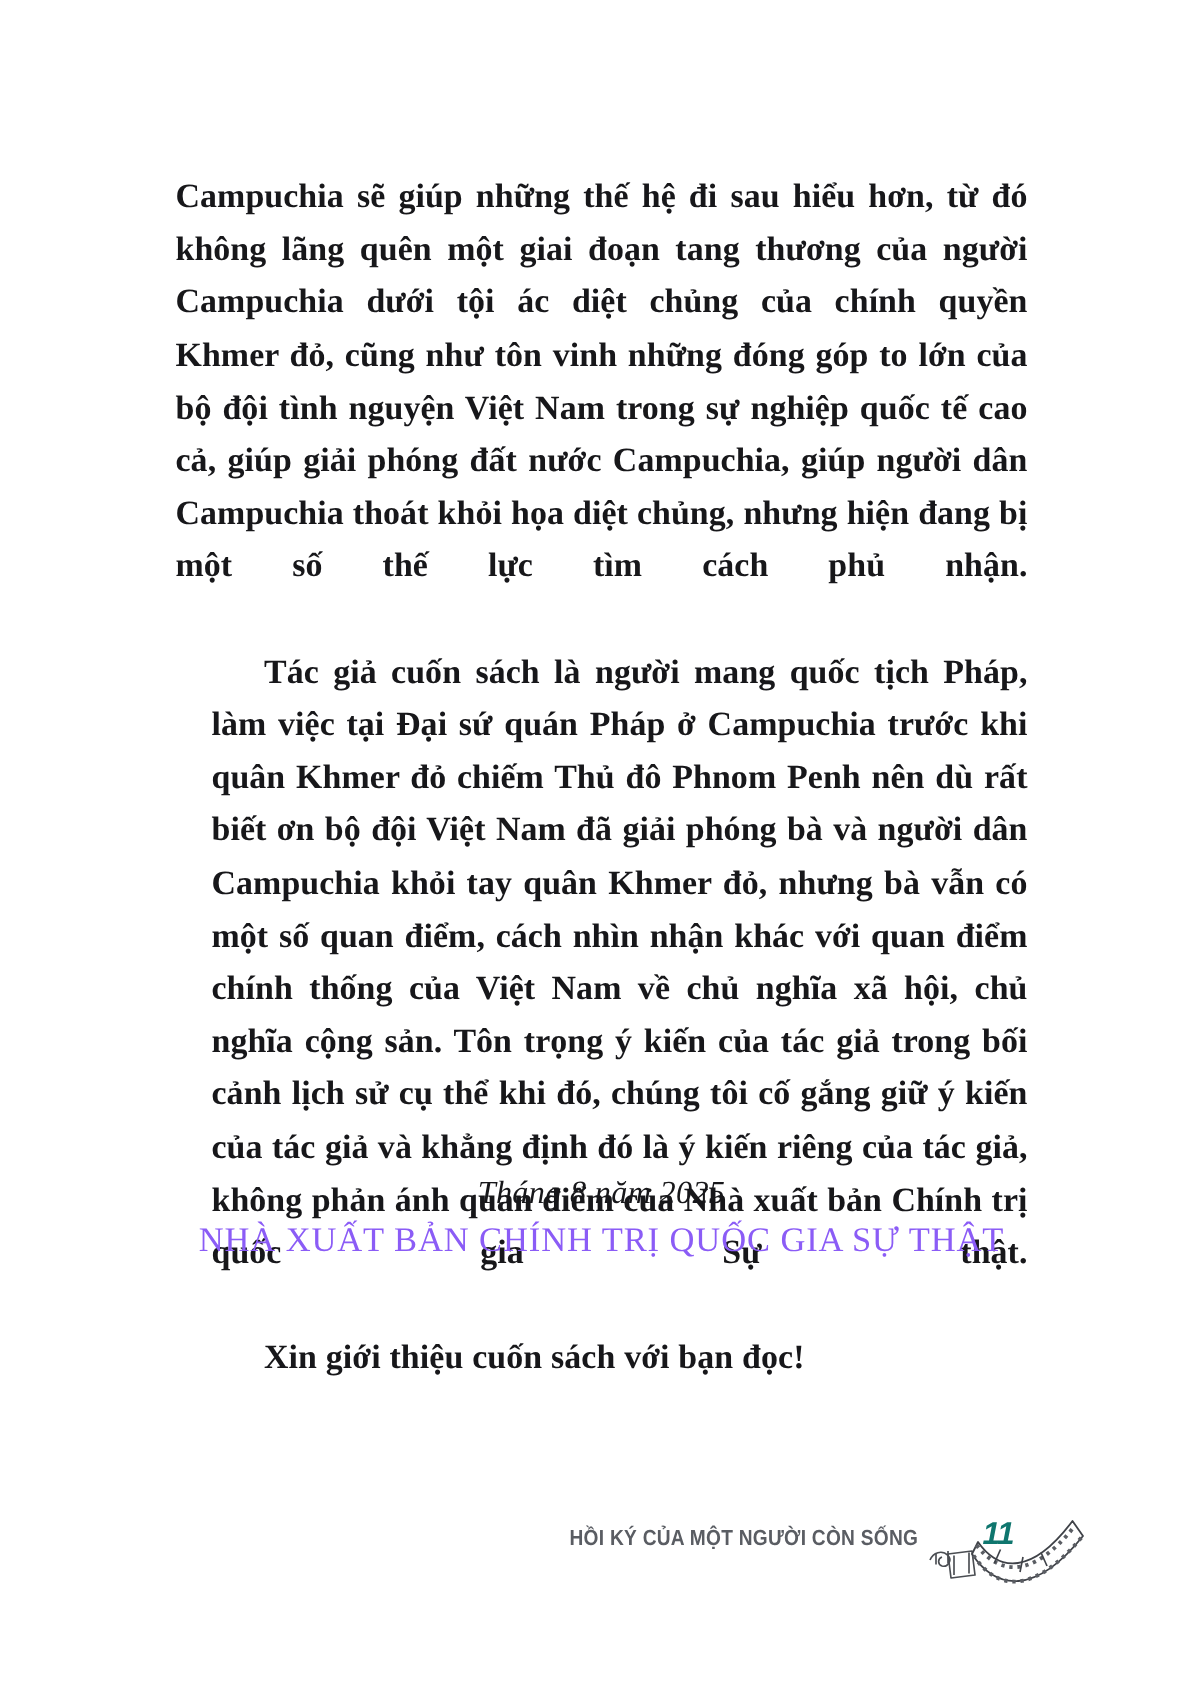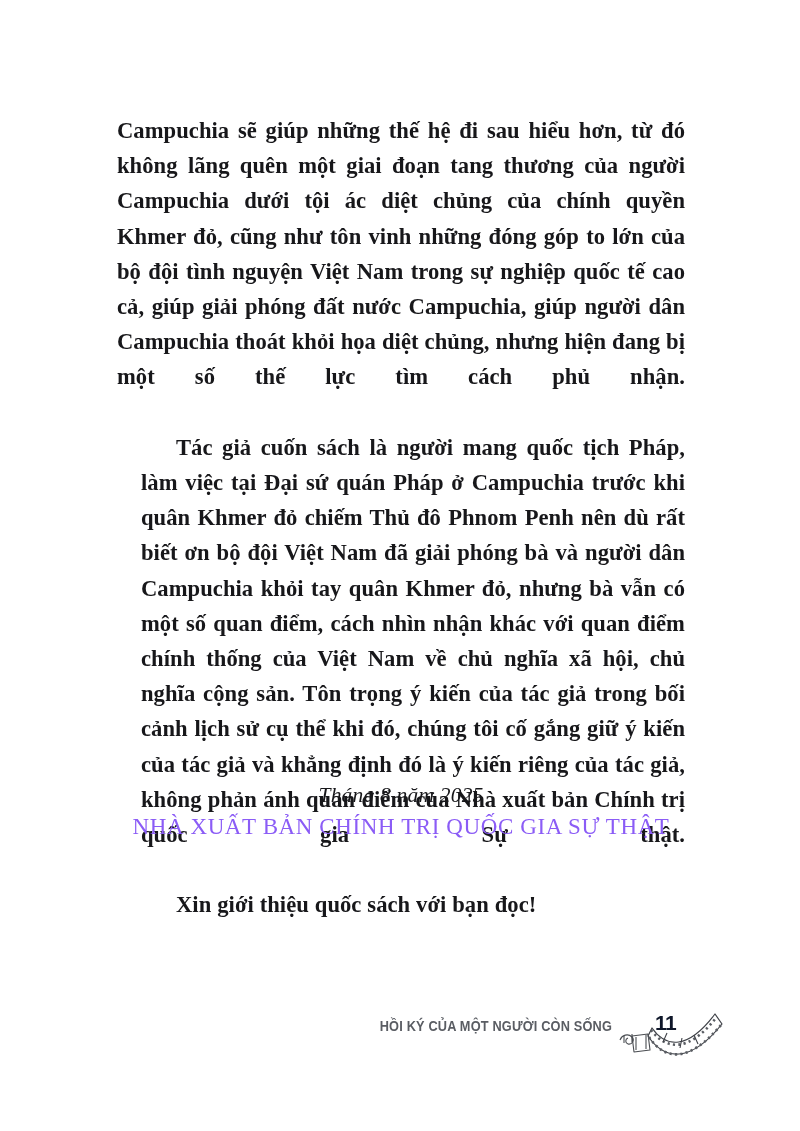--- a/index.html
+++ b/index.html
@@ -126,37 +126,38 @@
     top: 0;
     display: block;
   }
   .page-number {
     position: absolute;
     left: 37px;
     top: 5px;
     font-family: "Liberation Sans Narrow", "Liberation Sans", "DejaVu Sans", sans-serif;
     font-weight: bold;
     font-size: 21px;
-    color: #0f172a;
+    color: #0f766e;
     letter-spacing: -0.4px;
     z-index: 3;
+    font-style: italic;
   }
 </style>
 </head>
 <body>
 
 <div class="page">
 
   <div class="text-column">
 
     <p class="para">Campuchia sẽ giúp những thế hệ đi sau hiểu hơn, từ đó không lãng quên một giai đoạn tang thương của người Campuchia dưới tội ác diệt chủng của chính quyền Khmer đỏ, cũng như tôn vinh những đóng góp to lớn của bộ đội tình nguyện Việt Nam trong sự nghiệp quốc tế cao cả, giúp giải phóng đất nước Campuchia, giúp người dân Campuchia thoát khỏi họa diệt chủng, nhưng hiện đang bị một số thế lực tìm cách phủ nhận.</p>
 
     <p class="para indent">Tác giả cuốn sách là người mang quốc tịch Pháp, làm việc tại Đại sứ quán Pháp ở Campuchia trước khi quân Khmer đỏ chiếm Thủ đô Phnom Penh nên dù rất biết ơn bộ đội Việt Nam đã giải phóng bà và người dân Campuchia khỏi tay quân Khmer đỏ, nhưng bà vẫn có một số quan điểm, cách nhìn nhận khác với quan điểm chính thống của Việt Nam về chủ nghĩa xã hội, chủ nghĩa cộng sản. Tôn trọng ý kiến của tác giả trong bối cảnh lịch sử cụ thể khi đó, chúng tôi cố gắng giữ ý kiến của tác giả và khẳng định đó là ý kiến riêng của tác giả, không phản ánh quan điểm của Nhà xuất bản Chính trị quốc gia Sự thật.</p>
 
-    <p class="para indent no-justify">Xin giới thiệu quốc sách với bạn đọc!</p>
+    <p class="para indent no-justify">Xin giới thiệu cuốn sách với bạn đọc!</p>
 
   </div>
 
   <div class="signature">
     <div class="sig-date">Tháng 8 năm 2025</div>
     <div class="sig-publisher">NHÀ XUẤT BẢN CHÍNH TRỊ QUỐC GIA SỰ THẬT</div>
   </div>
 
   <div class="footer">
     <div class="footer-inner">

